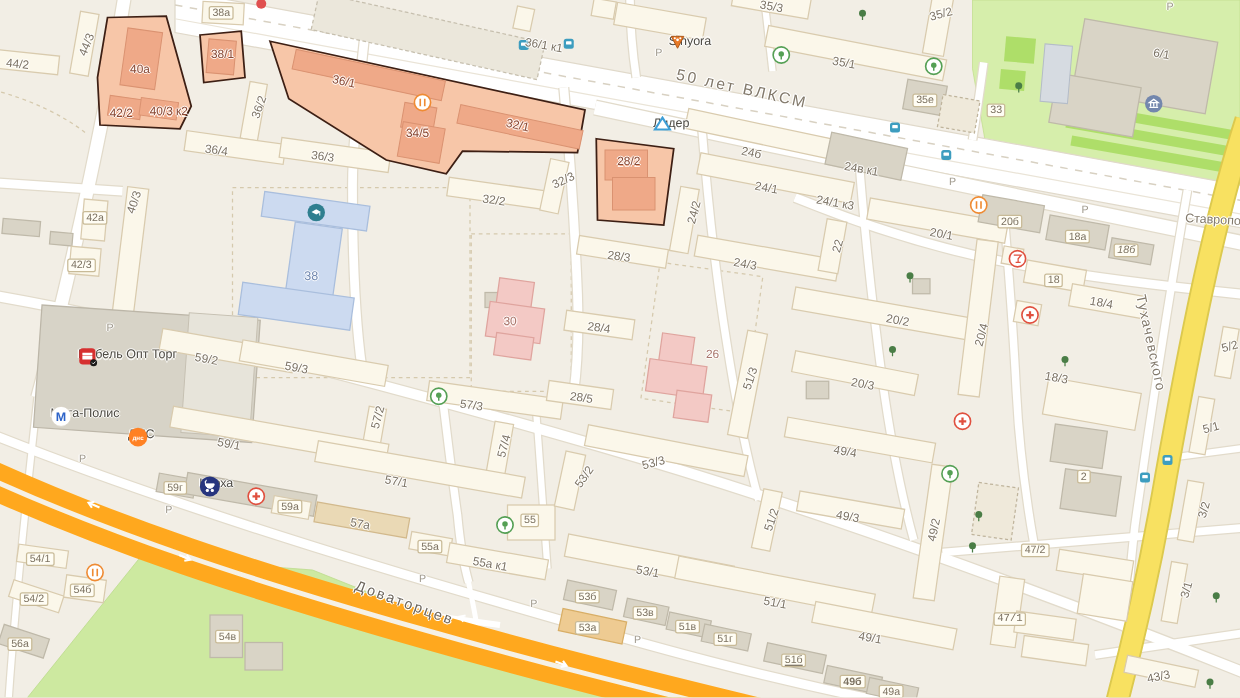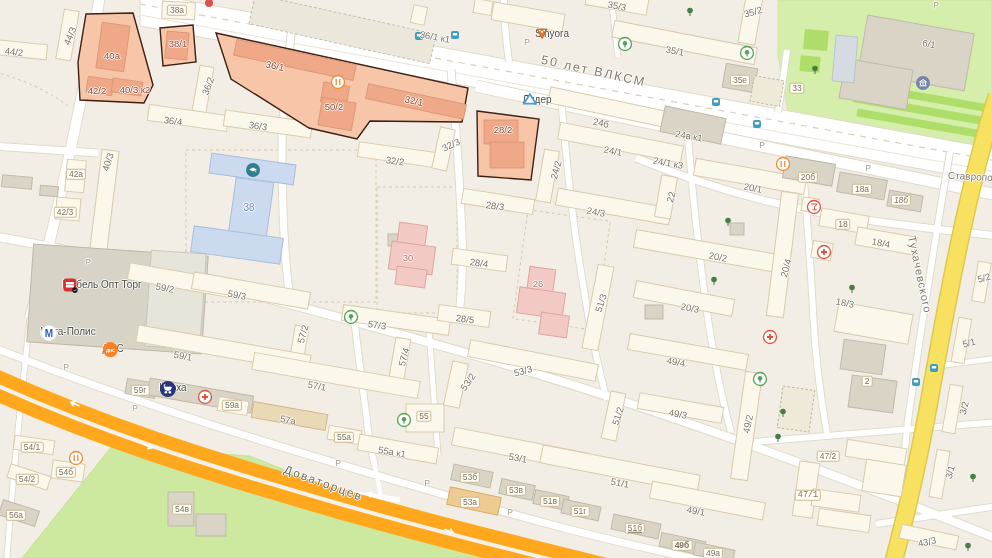--- a/index.html
+++ b/index.html
@@ -351,21 +351,21 @@
   <div id="labels">
       <span class="lbl" style="left: 70px; top: 36px; transform: translate(-50%, -50%) rotate(-68deg);">44/3</span>
       <span class="lbl" style="left: 14px; top: 52px; transform: translate(-50%, -50%) rotate(6deg);">44/2</span>
       <span class="lbl pill" style="left: 177px; top: 10px; transform: translate(-50%, -50%) rotate(0deg);">38а</span>
       <span class="lbl" style="left: 435px; top: 37px; transform: translate(-50%, -50%) rotate(10deg);">36/1 к1</span>
       <span class="lbl hl" style="left: 112px; top: 56px; transform: translate(-50%, -50%) rotate(0deg);">40а</span>
       <span class="lbl hl" style="left: 97px; top: 91px; transform: translate(-50%, -50%) rotate(0deg);">42/2</span>
       <span class="lbl hl" style="left: 135px; top: 90px; transform: translate(-50%, -50%) rotate(0deg);">40/3 к2</span>
       <span class="lbl hl" style="left: 178px; top: 44px; transform: translate(-50%, -50%) rotate(0deg);">38/1</span>
       <span class="lbl hl" style="left: 275px; top: 66px; transform: translate(-50%, -50%) rotate(12deg);">36/1</span>
-      <span class="lbl hl" style="left: 334px; top: 107px; transform: translate(-50%, -50%) rotate(0deg);">50/2</span>
+      <span class="lbl hl" style="left: 334px; top: 107px; transform: translate(-50%, -50%) rotate(0deg);">34/5</span>
       <span class="lbl hl" style="left: 414px; top: 101px; transform: translate(-50%, -50%) rotate(12deg);">32/1</span>
       <span class="lbl hl" style="left: 503px; top: 130px; transform: translate(-50%, -50%) rotate(0deg);">28/2</span>
       <span class="lbl" style="left: 208px; top: 86px; transform: translate(-50%, -50%) rotate(-70deg);">36/2</span>
       <span class="lbl" style="left: 173px; top: 121px; transform: translate(-50%, -50%) rotate(8deg);">36/4</span>
       <span class="lbl" style="left: 258px; top: 126px; transform: translate(-50%, -50%) rotate(8deg);">36/3</span>
       <span class="lbl" style="left: 395px; top: 161px; transform: translate(-50%, -50%) rotate(8deg);">32/2</span>
       <span class="lbl" style="left: 451px; top: 145px; transform: translate(-50%, -50%) rotate(-25deg);">32/3</span>
       <span class="lbl" style="left: 108px; top: 162px; transform: translate(-50%, -50%) rotate(-72deg);">40/3</span>
       <span class="lbl pill" style="left: 76px; top: 174px; transform: translate(-50%, -50%) rotate(0deg);">42а</span>
       <span class="lbl pill" style="left: 65px; top: 212px; transform: translate(-50%, -50%) rotate(0deg);">42/3</span>
@@ -387,32 +387,32 @@
       <span class="lbl pill" style="left: 808px; top: 177px; transform: translate(-50%, -50%) rotate(0deg);">20б</span>
       <span class="lbl pill" style="left: 862px; top: 189px; transform: translate(-50%, -50%) rotate(0deg);">18а</span>
       <span class="lbl pill" style="left: 901px; top: 200px; transform: translate(-50%, -50%) rotate(0deg); font-style: italic;">18б</span>
       <span class="lbl pill" style="left: 843px; top: 224px; transform: translate(-50%, -50%) rotate(0deg);">18</span>
       <span class="lbl" style="left: 881px; top: 243px; transform: translate(-50%, -50%) rotate(10deg);">18/4</span>
       <span class="lbl" style="left: 718px; top: 257px; transform: translate(-50%, -50%) rotate(10deg);">20/2</span>
       <span class="lbl" style="left: 786px; top: 268px; transform: translate(-50%, -50%) rotate(-75deg);">20/4</span>
       <span class="lbl" style="left: 690px; top: 308px; transform: translate(-50%, -50%) rotate(10deg);">20/3</span>
       <span class="lbl" style="left: 845px; top: 303px; transform: translate(-50%, -50%) rotate(10deg);">18/3</span>
       <span class="lbl" style="left: 984px; top: 278px; transform: translate(-50%, -50%) rotate(-15deg);">5/2</span>
-      <span class="lbl school" style="left: 249px; top: 208px; transform: translate(-50%, -50%) rotate(0deg);">38</span>
+      <span class="lbl school" style="left: 249px; top: 222px; transform: translate(-50%, -50%) rotate(0deg);">38</span>
       <span class="lbl kind" style="left: 408px; top: 258px; transform: translate(-50%, -50%) rotate(0deg);">30</span>
-      <span class="lbl kind" style="left: 538px; top: 284px; transform: translate(-50%, -50%) rotate(0deg); text-align: center;">26</span>
+      <span class="lbl kind" style="left: 570px; top: 284px; transform: translate(-50%, -50%) rotate(0deg); text-align: center;">26</span>
       <span class="lbl" style="left: 479px; top: 263px; transform: translate(-50%, -50%) rotate(8deg);">28/4</span>
       <span class="lbl" style="left: 465px; top: 319px; transform: translate(-50%, -50%) rotate(8deg);">28/5</span>
       <span class="lbl" style="left: 601px; top: 303px; transform: translate(-50%, -50%) rotate(-72deg);">51/3</span>
       <span class="lbl" style="left: 676px; top: 362px; transform: translate(-50%, -50%) rotate(10deg);">49/4</span>
       <span class="lbl" style="left: 678px; top: 414px; transform: translate(-50%, -50%) rotate(10deg);">49/3</span>
       <span class="lbl" style="left: 618px; top: 416px; transform: translate(-50%, -50%) rotate(-72deg);">51/2</span>
       <span class="lbl" style="left: 748px; top: 424px; transform: translate(-50%, -50%) rotate(-78deg);">49/2</span>
       <span class="lbl pill" style="left: 867px; top: 381px; transform: translate(-50%, -50%) rotate(0deg);">2</span>
-      <span class="lbl pill" style="left: 828px; top: 456px; transform: translate(-50%, -50%) rotate(0deg); text-align: center;">47/2</span>
+      <span class="lbl pill" style="left: 828px; top: 440px; transform: translate(-50%, -50%) rotate(0deg); text-align: center;">47/2</span>
       <span class="lbl pill" style="left: 808px; top: 495px; transform: translate(-50%, -50%) rotate(0deg); font-family: Liberation Mono, monospace;">47/1</span>
       <span class="lbl" style="left: 969px; top: 343px; transform: translate(-50%, -50%) rotate(-15deg);">5/1</span>
       <span class="lbl" style="left: 964px; top: 408px; transform: translate(-50%, -50%) rotate(-75deg);">3/2</span>
       <span class="lbl" style="left: 950px; top: 472px; transform: translate(-50%, -50%) rotate(-75deg);">3/1</span>
       <span class="lbl" style="left: 927px; top: 542px; transform: translate(-50%, -50%) rotate(-12deg);">43/3</span>
       <span class="lbl" style="left: 165px; top: 288px; transform: translate(-50%, -50%) rotate(10deg);">59/2</span>
       <span class="lbl" style="left: 237px; top: 295px; transform: translate(-50%, -50%) rotate(10deg);">59/3</span>
       <span class="lbl" style="left: 377px; top: 325px; transform: translate(-50%, -50%) rotate(8deg);">57/3</span>
       <span class="lbl" style="left: 303px; top: 334px; transform: translate(-50%, -50%) rotate(-75deg);">57/2</span>
       <span class="lbl" style="left: 404px; top: 357px; transform: translate(-50%, -50%) rotate(-75deg);">57/4</span>

